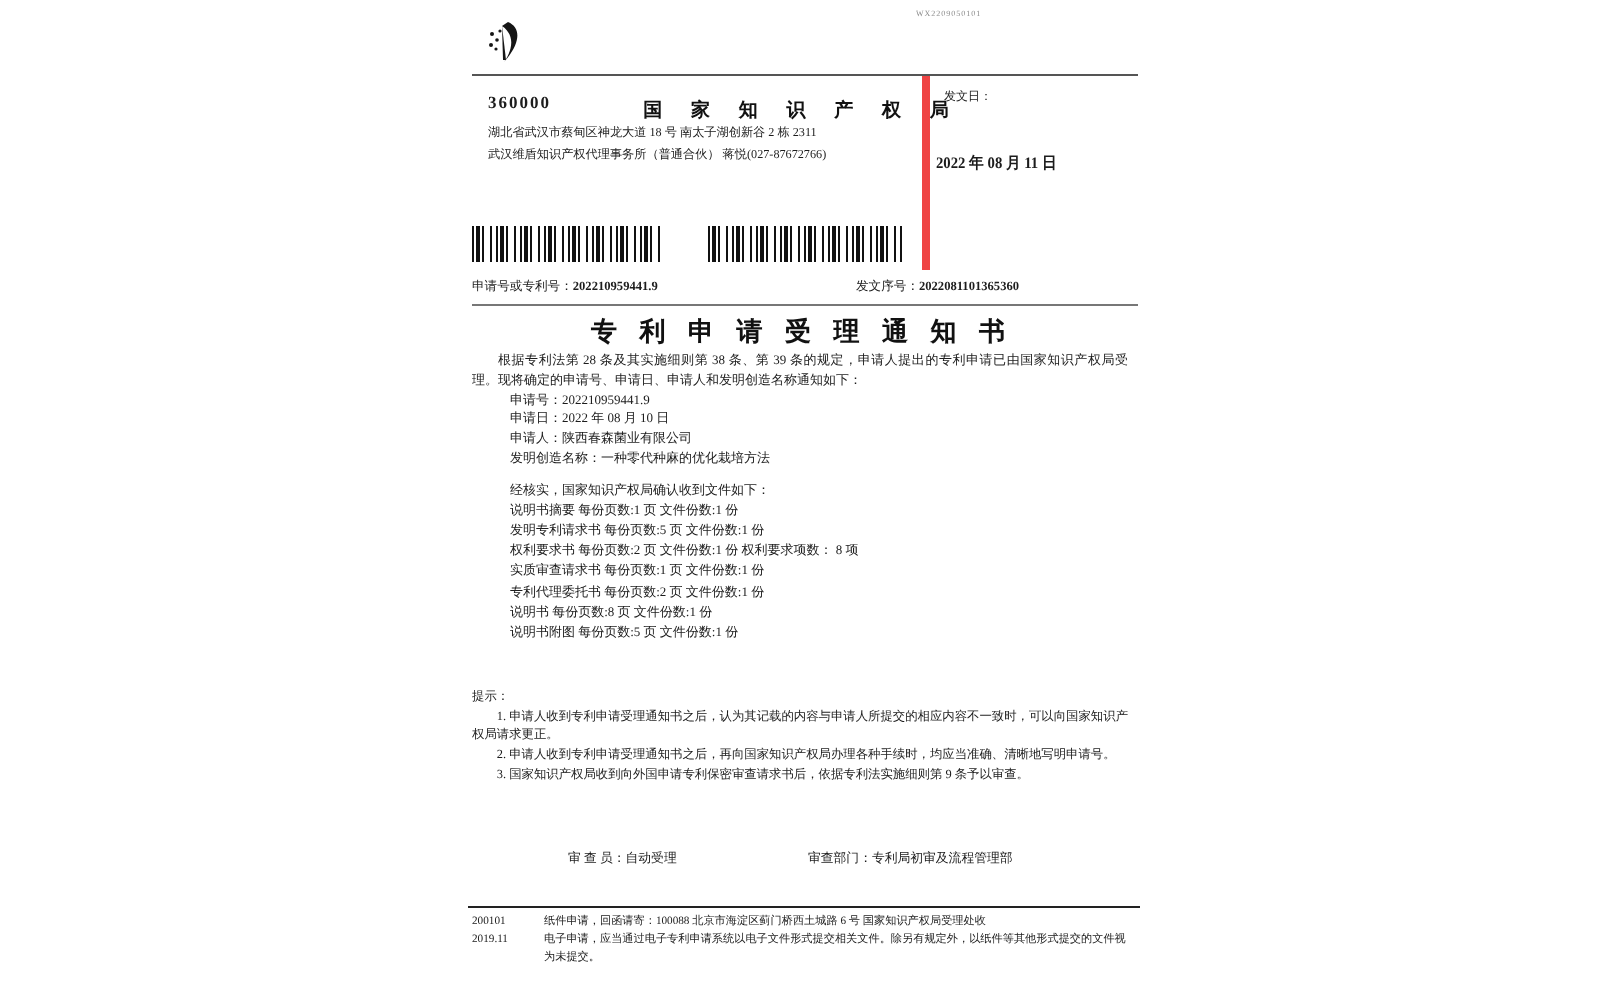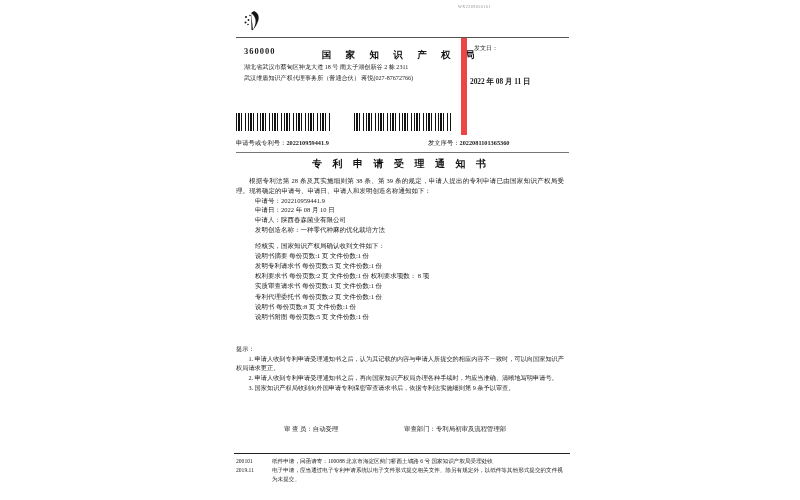--- a/index.html
+++ b/index.html
@@ -6,40 +6,40 @@
   body{font-family:"Liberation Serif","DejaVu Serif",serif;color:#1c1c1c;-webkit-font-smoothing:antialiased;}
   .doc{position:absolute;left:228px;top:0;width:346px;height:500px;background:#fff;}
 
   
   .tiny-code{position:absolute;left:230px;top:4px;font-size:4px;color:#8a8a8a;letter-spacing:.5px;}
   .logo{position:absolute;left:13px;top:9px;width:24px;height:24px;}
   .office{position:absolute;left:0;right:0;top:17px;text-align:center;font-weight:bold;
           font-size:9.5px;letter-spacing:6px;color:#111;margin-top:32px;}
   .header-rule{position:absolute;left:8px;right:5px;top:37px;border-top:1px solid #555;}
 
-  .rightbox{position:absolute;top:38px;left:233px;width:106px;height:97px;border-left:6px solid #ef4444;}
+  .rightbox{position:absolute;top:38px;left:233px;width:106px;height:97px;border-left:4px solid #ef4444;}
   .issue-label{position:absolute;left:7px;top:6px;font-size:6px;}
   .issue-date{position:absolute;left:3px;top:38px;font-size:8px;font-weight:bold;white-space:nowrap;
               transform:scaleX(.92);transform-origin:left;}
 
   .postcode{position:absolute;left:16px;top:46px;font-size:8.5px;font-weight:bold;letter-spacing:1px;}
   .addr{position:absolute;left:16px;top:62px;width:214px;font-size:6.1px;line-height:11px;}
 
   .barcode{position:absolute;top:113px;height:18px;
     background:repeating-linear-gradient(90deg,#111 0 1px,#fff 1px 2px,#111 2px 4px,#fff 4px 5px,#111 5px 6px,#fff 6px 9px,#111 9px 10px,#fff 10px 12px);}
   .bc1{left:8px;width:96px;}
   .bc2{left:126px;width:97px;}
 
   .refrow{position:absolute;top:139px;left:8px;right:6px;font-size:6.3px;}
   .refrow .num{font-weight:bold;}
   .ref-serial{position:absolute;left:192px;top:0;}
   .mid-rule{position:absolute;left:8px;right:5px;top:152px;border-top:1px solid #777;}
 
   .notice-title{position:absolute;left:0;right:0;top:157px;text-align:center;font-weight:bold;
-                font-size:10px;letter-spacing:4px;color:#111;}
+                font-size:13px;letter-spacing:4px;color:#111;}
 
   .content{position:absolute;left:8px;right:10px;top:176px;font-size:6.5px;line-height:9.8px;text-align:justify;}
   .content p{margin:0;}
   .intro{text-indent:2em;}
   .field{padding-left:19px;text-align:left;}
   .confirm{padding-left:19px;margin-top:6px !important;text-align:left;}
   .docline{padding-left:19px;line-height:10.3px;text-align:left;}
 
   .notes{position:absolute;left:8px;right:10px;top:344px;font-size:6.2px;line-height:9px;text-align:justify;}
   .notes p{margin:0 0 1px 0;}

